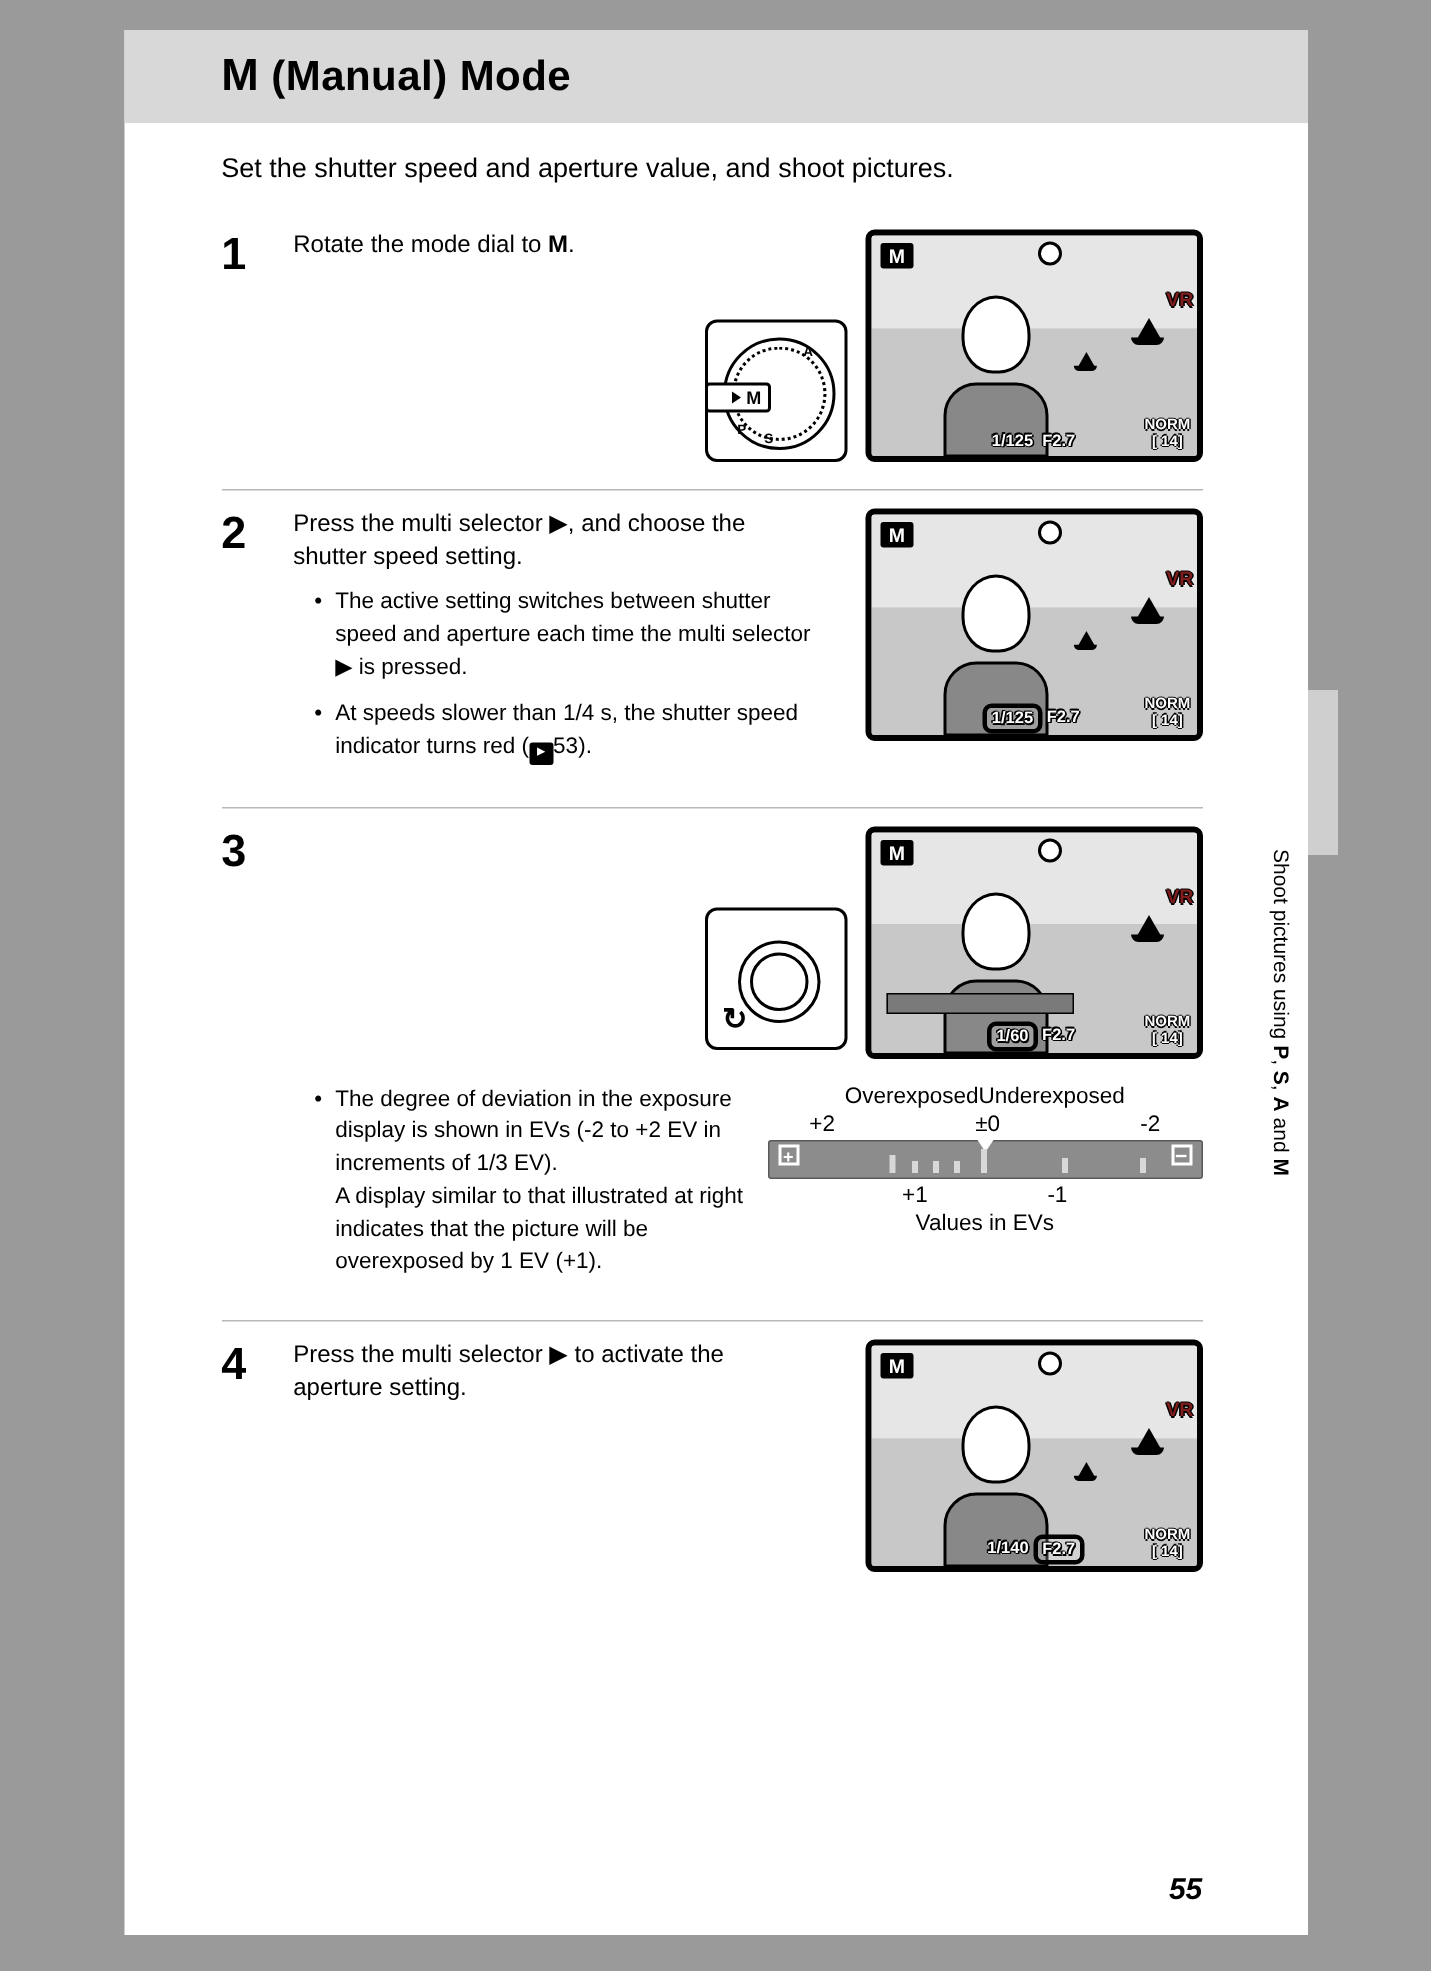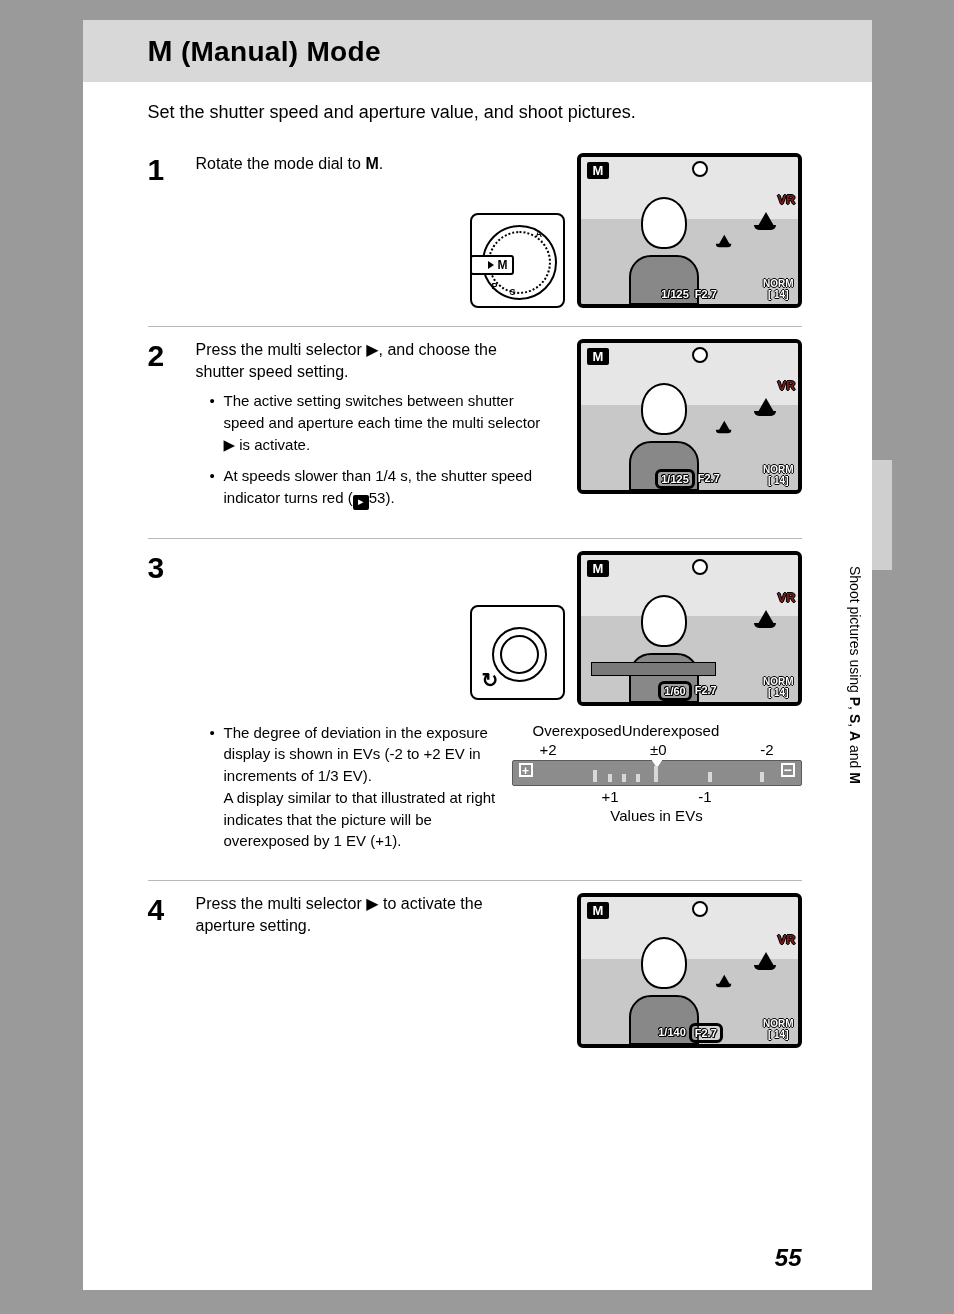--- a/index.html
+++ b/index.html
@@ -202,21 +202,21 @@
   .cmd-dial .arrow {
     position:absolute; left:10px; bottom:6px; font-size:20px; font-weight:900;
   }
 
   
   .ev-diagram {
     width: 290px;
     font-size: 15px;
     text-align:center;
   }
-  .ev-diagram .labels-top { display:flex; justify-content:flex-start; padding:0 8px 2px;margin-left:13px; }
+  .ev-diagram .labels-top { display:flex; justify-content:center; padding:0 8px 2px; }
   .ev-diagram .nums-top { display:flex; justify-content:space-between; padding:0 28px 2px; font-size:15px;}
   .ev-diagram .bar {
     height:26px; background:#8c8c8c; border:1px solid #5a5a5a;
     position:relative; border-radius:2px;
   }
   .ev-diagram .bar .plus { position:absolute; left:6px; top:2px; color:#fff; font-weight:900; width:14px; height:14px; border:2px solid #fff; text-align:center; line-height:12px; font-size:12px; }
   .ev-diagram .bar .minus { position:absolute; right:6px; top:2px; color:#fff; font-weight:900; width:14px; height:14px; border:2px solid #fff; text-align:center; line-height:10px; font-size:14px;}
   .ev-diagram .bar .tick { position:absolute; bottom:3px; width:4px; background:#d8d8d8; }
   .ev-diagram .bar .ptr { position:absolute; top:-2px; left:48%; width:0; height:0; border-left:6px solid transparent; border-right:6px solid transparent; border-top:9px solid #fff; }
   .ev-diagram .nums-bot { display:flex; justify-content:space-around; padding:2px 50px 0; }
@@ -233,21 +233,21 @@
   }
   .side-tab .txt {
     writing-mode: vertical-rl;
     font-size:14px;
     white-space:nowrap;
   }
   .side-tab .txt b { font-weight:900; font-family:"Arial Black",Arial,sans-serif; }
 
   .page-num {
     position:absolute; right:70px; bottom:18px;
-    font-size:24px; font-style:italic; font-weight:600;
+    font-size:20px; font-style:italic; font-weight:600;
   }
 
   .two-col { display:flex; gap:14px; }
   .text-col { flex:1; }
 </style>
 </head>
 <body>
 
 <div class="page">
 
@@ -311,21 +311,21 @@
   </div>
 
   <div class="step">
     <div class="step-num">2</div>
     <div class="step-body">
       <p class="step-title">
         <span>Press the multi selector </span><span class="tri">▶</span><span>, and choose the shutter speed setting.</span>
       </p>
       <ul class="sub-list">
         <li>
-          <span>The active setting switches between shutter speed and aperture each time the multi selector </span><span class="tri">▶</span><span> is activate.</span>
+          <span>The active setting switches between shutter speed and aperture each time the multi selector </span><span class="tri">▶</span><span> is pressed.</span>
         </li>
         <li>
           <span>At speeds slower than 1/4 s, the shutter speed indicator turns red (</span><span class="ref-icon">▸</span><span>53</span><span>).</span>
         </li>
       </ul>
     </div>
     <div class="illus-col">
       <div class="lcd">
         <div class="sky"></div>
           <div class="sea"></div>

